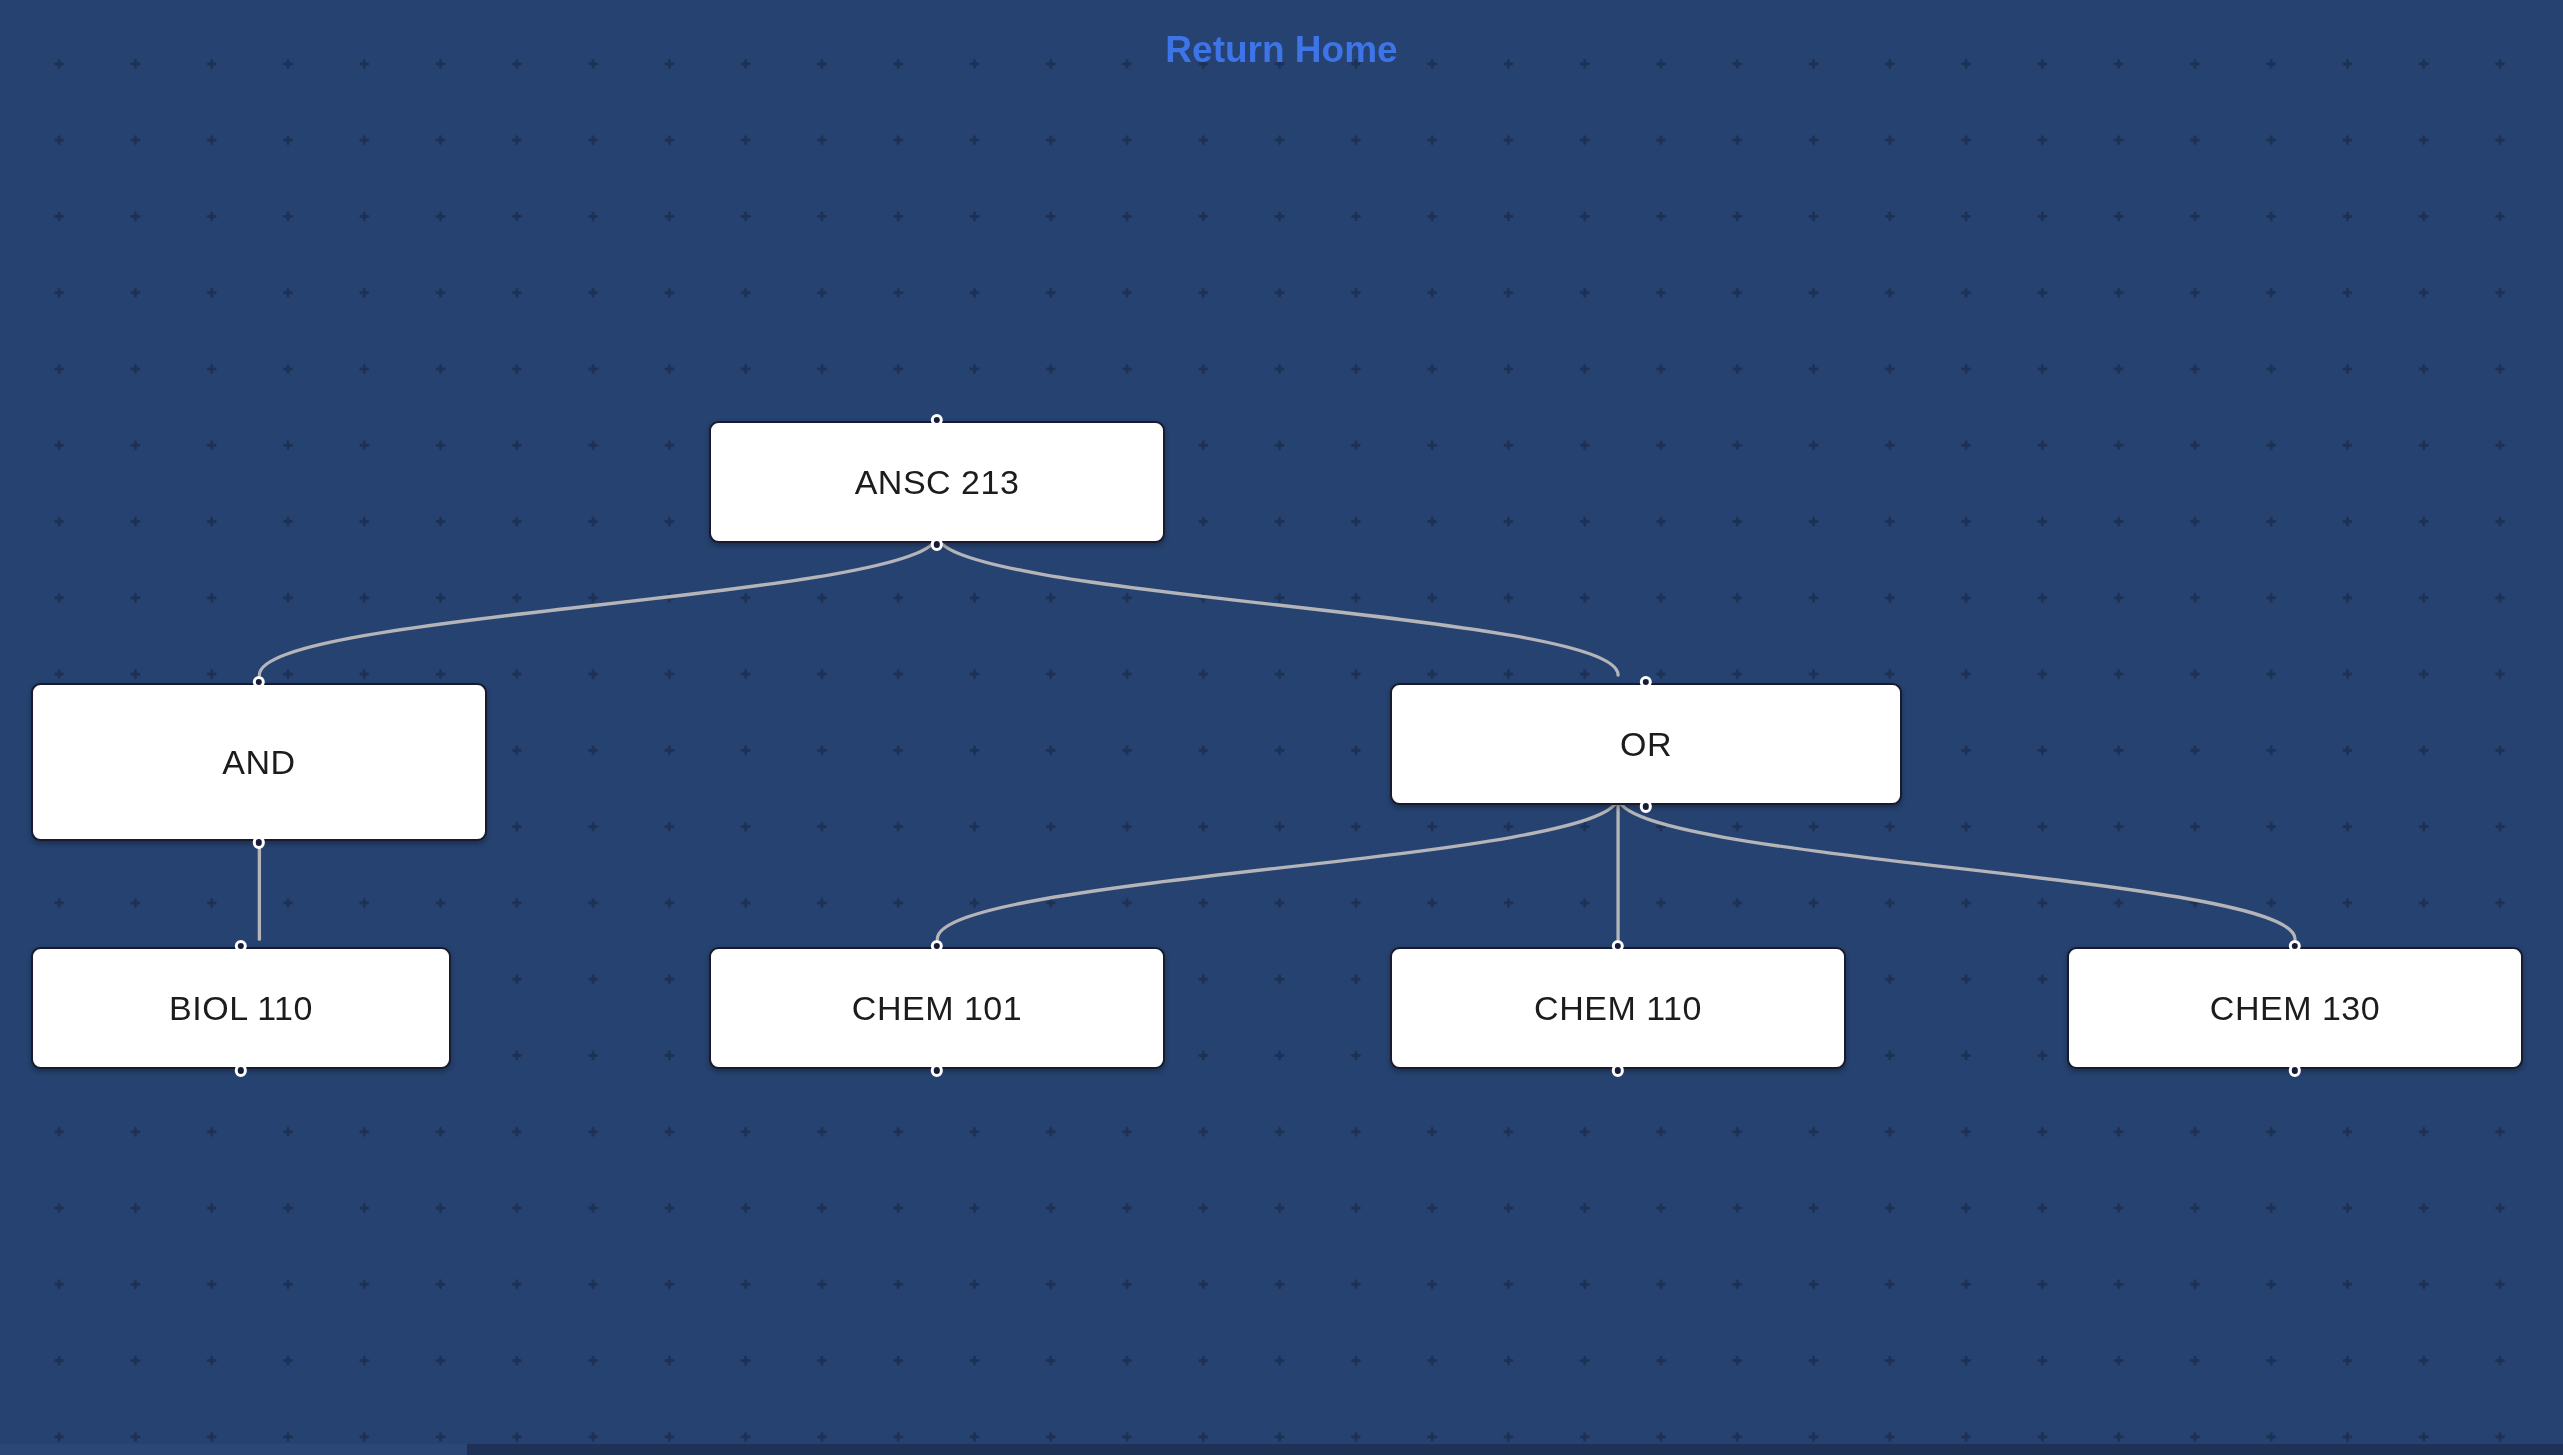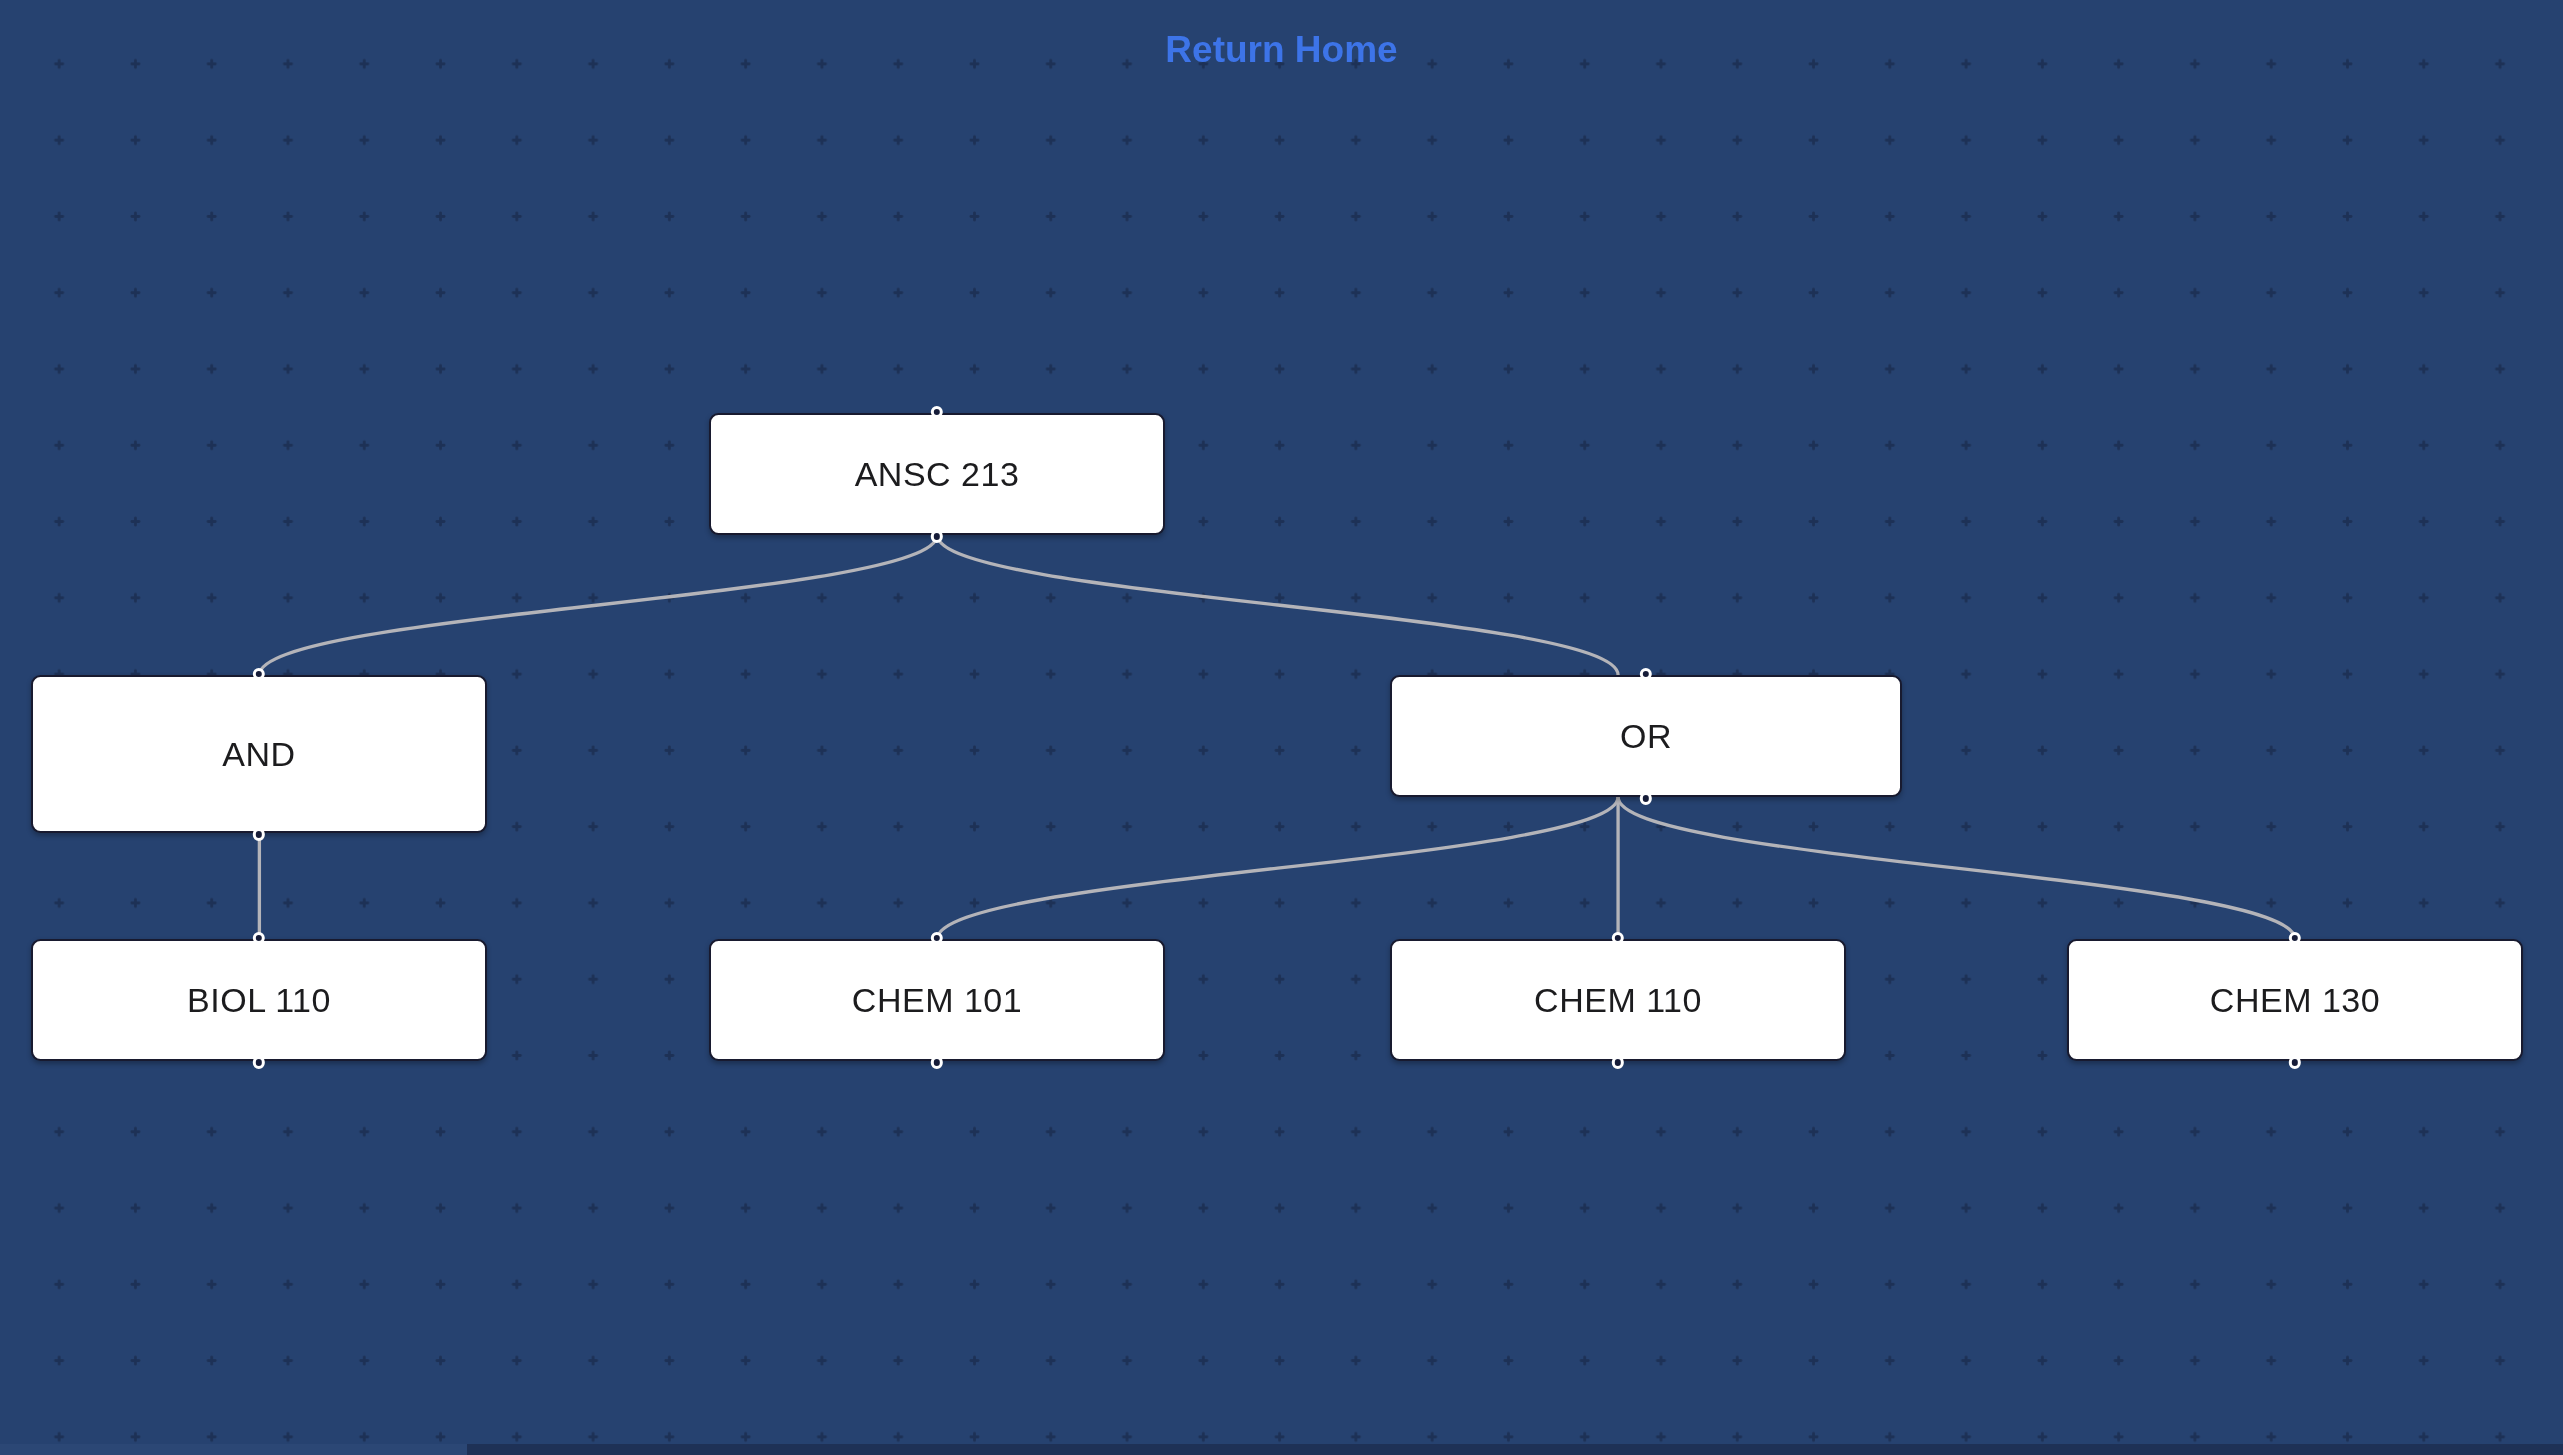--- a/index.html
+++ b/index.html
@@ -55,20 +55,21 @@
     position: absolute;
     background: var(--node-fill);
     border: 2.4px solid var(--node-border);
     border-radius: 9.5px;
     display: flex;
     align-items: center;
     justify-content: center;
     box-shadow: 0 2.9px 5.7px rgba(0,0,0,0.28);
     cursor: grab;
     z-index: 10;
+    margin-top: 8px;
   }
   .node-label {
     font-size: 34px;
     color: var(--node-text);
     letter-spacing: 0.5px;
   }
   .handle {
     position: absolute;
     left: 50%;
     width: 12.4px; height: 12.4px;
@@ -129,21 +130,21 @@
       <div class="node" style="left: 31px; top: 675px; width: 456px; height: 158px;">
         <div class="handle top"></div>
         <span class="node-label">AND</span>
         <div class="handle bottom"></div>
       </div>
       <div class="node" style="left: 1390px; top: 675px; width: 512px; height: 122px;">
         <div class="handle top"></div>
         <span class="node-label">OR</span>
         <div class="handle bottom"></div>
       </div>
-      <div class="node" style="left: 31px; top: 939px; width: 456px; height: 122px; align-items: center;">
+      <div class="node" style="left: 31px; top: 939px; width: 420px; height: 122px; align-items: center;">
         <div class="handle top"></div>
         <span class="node-label">BIOL 110</span>
         <div class="handle bottom"></div>
       </div>
       <div class="node" style="left: 709px; top: 939px; width: 456px; height: 122px; text-align: center;">
         <div class="handle top"></div>
         <span class="node-label">CHEM 101</span>
         <div class="handle bottom"></div>
       </div>
       <div class="node" style="left: 1390px; top: 939px; width: 456px; height: 122px;">

